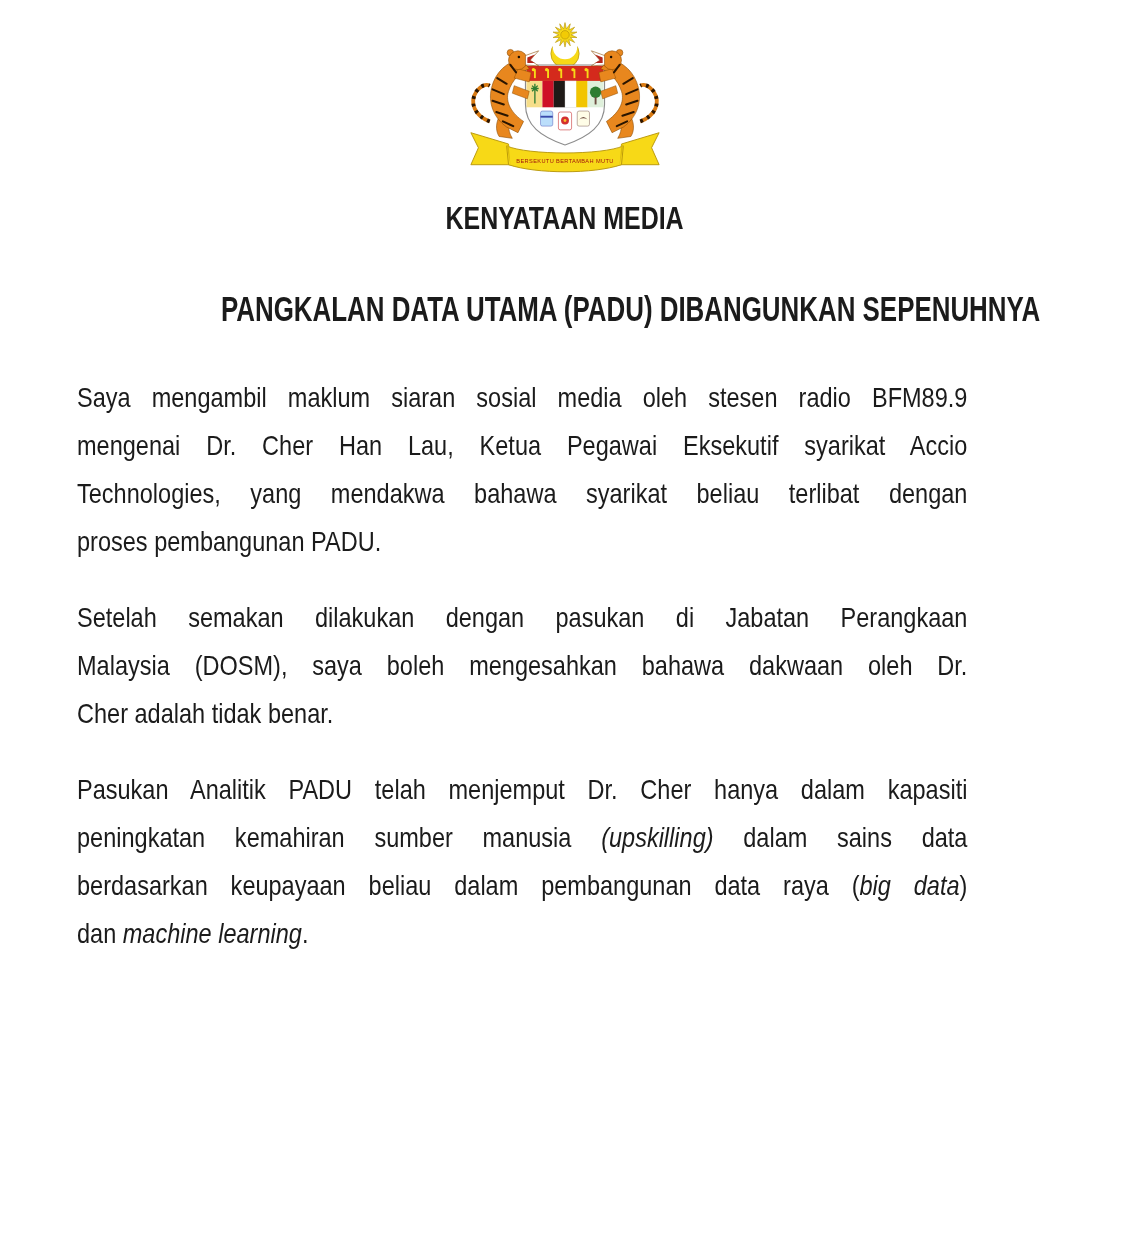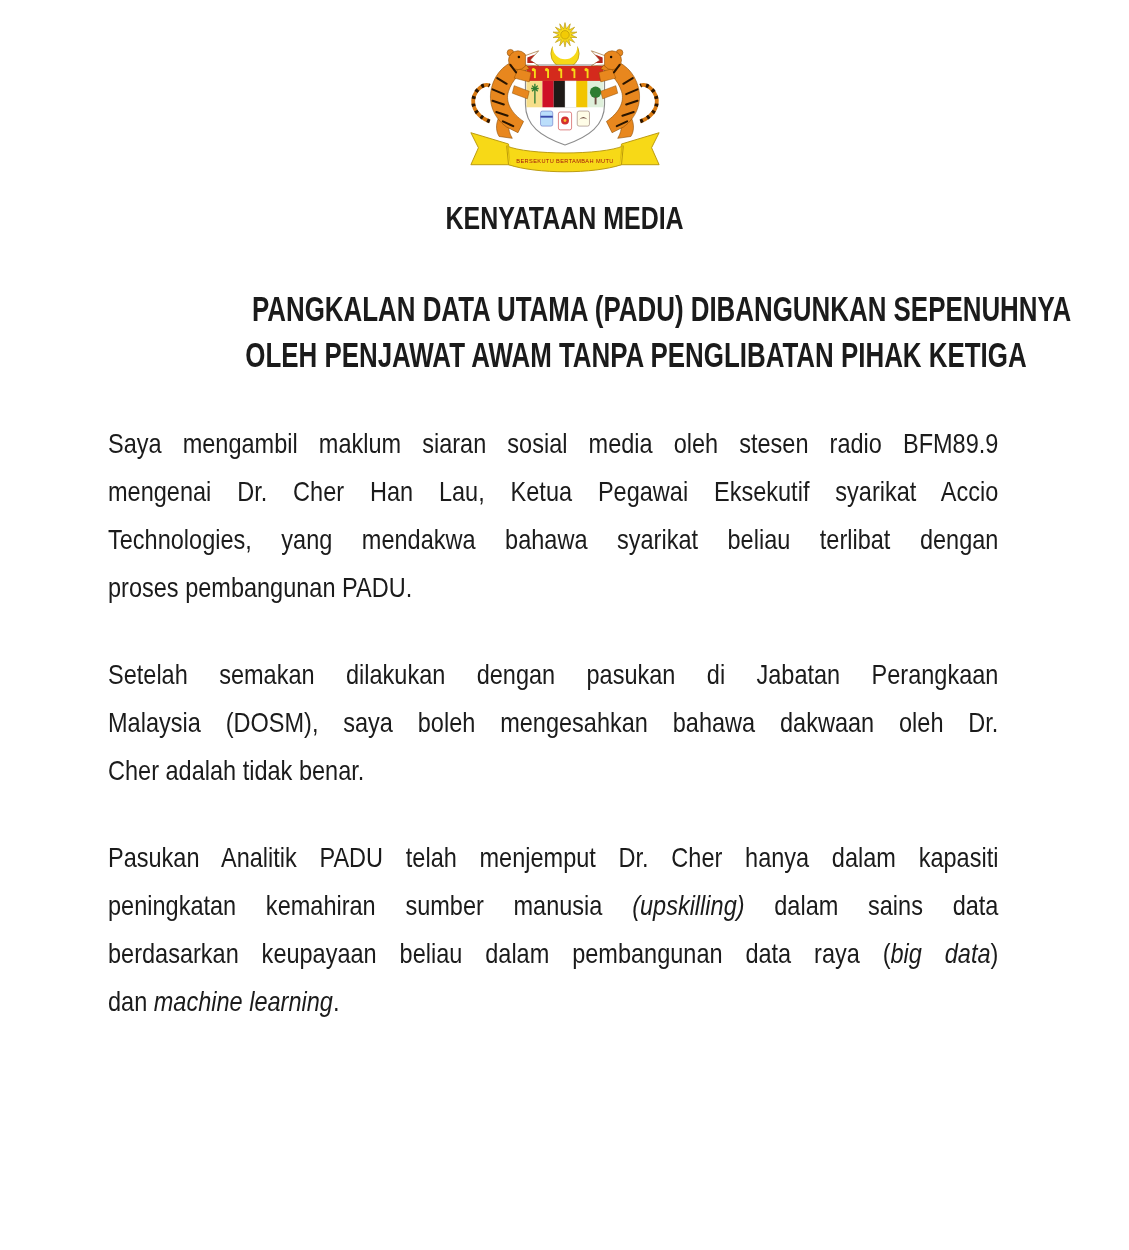--- a/index.html
+++ b/index.html
@@ -3,36 +3,36 @@
 <meta charset="utf-8">
 <style>
   html, body { margin: 0; padding: 0; }
   body {
     width: 1129px; height: 1250px;
     background: #ffffff;
     color: #1b1b1b;
     font-family: "Liberation Sans", "DejaVu Sans", sans-serif;
     overflow: hidden;
   }
-  .page { padding: 0 108px; box-sizing: border-box; }
+  .page { padding: 0 77px; box-sizing: border-box; }
 
   .crest-wrap { text-align: center; padding-top: 16px; }
   .crest { width: 226px; height: 160px; display: inline-block; }
 
   .doc-header { margin-top: 12px; text-align: center; font-weight: bold; font-size: 32px; }
   .header-line { line-height: 52px; }
   .squeeze-h { display: inline-block; transform: scaleX(0.78); transform-origin: 50% 50%; white-space: nowrap; }
 
   .doc-title { margin-top: 42px; text-align: center; font-weight: bold; font-size: 35px; }
   .title-line { line-height: 46px; }
   .squeeze-t { display: inline-block; transform: scaleX(0.74); transform-origin: 50% 50%; white-space: nowrap; }
 
   .body-text { margin-top: 42px; }
   .para { margin: 0; }
-  .para + .para { margin-top: 39px; }
+  .para + .para { margin-top: 28px; }
   .line {
     font-size: 28px; line-height: 48px;
     width: 1060px;
     transform: scaleX(0.84); transform-origin: 0 50%;
     text-align: justify; text-align-last: justify;
     white-space: normal;
   }
   .line.last { text-align-last: left; }
   .it { font-style: italic; }
 
@@ -136,23 +136,20 @@
   <div class="doc-header">
     <div class="header-line">
       <span class="squeeze-h">KENYATAAN MEDIA</span>
     </div>
   </div>
 
   <div class="doc-title">
     <div class="title-line">
       <span class="squeeze-t">PANGKALAN DATA UTAMA (PADU) DIBANGUNKAN SEPENUHNYA</span>
     </div>
-    <div class="title-line">
-      <span class="squeeze-t">OLEH PENJAWAT AWAM TANPA PENGLIBATAN PIHAK KETIGA</span>
-    </div>
   </div>
 
   <div class="body-text">
 
     <div class="para">
       <div class="line">Saya mengambil maklum siaran sosial media oleh stesen radio BFM89.9</div>
       <div class="line">mengenai Dr. Cher Han Lau, Ketua Pegawai Eksekutif syarikat Accio</div>
       <div class="line">Technologies, yang mendakwa bahawa syarikat beliau terlibat dengan</div>
       <div class="line last">proses pembangunan PADU.</div>
     </div>

